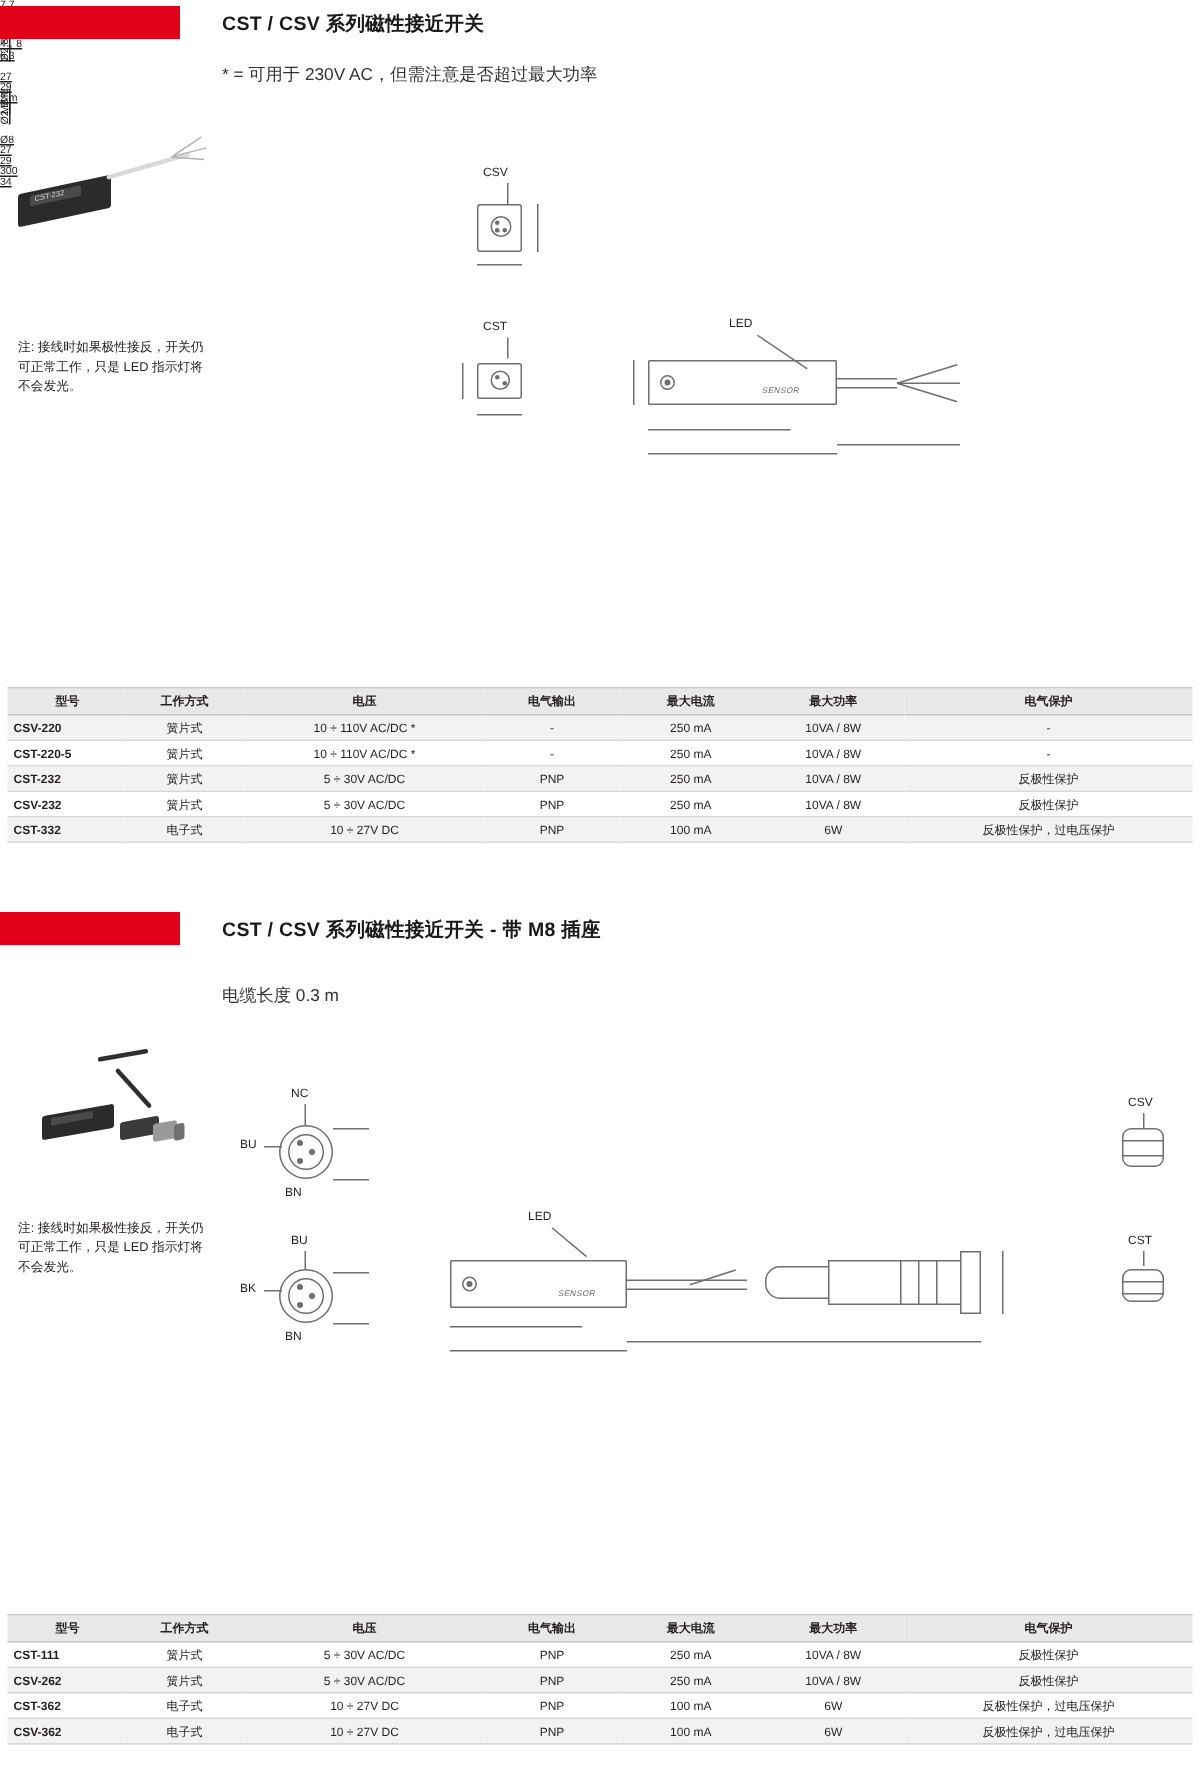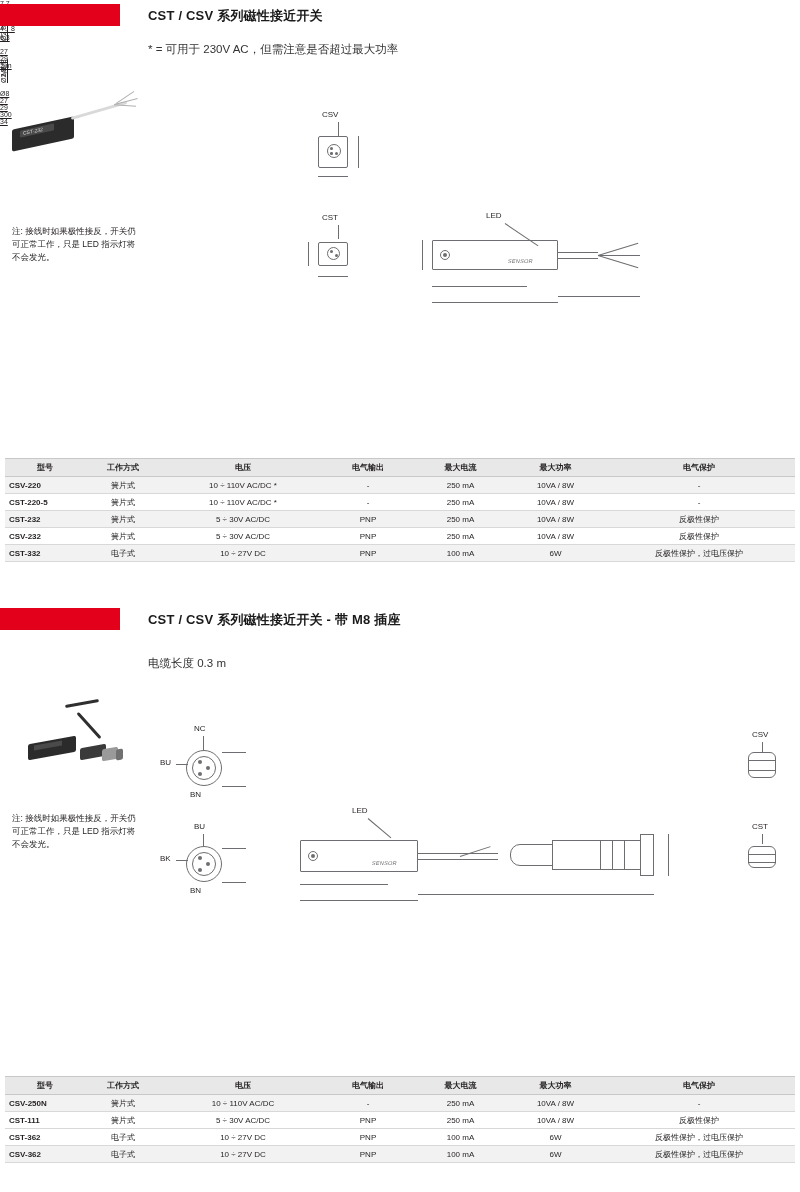--- a/index.html
+++ b/index.html
@@ -310,31 +310,31 @@
         <th class="model-h" style="width:78px;">型号</th>
         <th style="width:80px;">工作方式</th>
         <th style="width:160px;">电压</th>
         <th style="width:90px;">电气输出</th>
         <th style="width:95px;">最大电流</th>
         <th style="width:95px;">最大功率</th>
         <th>电气保护</th>
       </tr>
     </thead>
     <tbody>
-      <tr class="alt">
-        <td class="model">CSV-250N</td>
-        <td>簧片式</td>
-        <td>10 ÷ 110V AC/DC</td>
-        <td>-</td>
-        <td>250 mA</td>
-        <td>10VA / 8W</td>
-        <td>-</td>
-      </tr>
       <tr>
         <td class="model">CST-111</td>
+        <td>簧片式</td>
+        <td>5 ÷ 30V AC/DC</td>
+        <td>PNP</td>
+        <td>250 mA</td>
+        <td>10VA / 8W</td>
+        <td>反极性保护</td>
+      </tr>
+      <tr class="alt">
+        <td class="model">CSV-262</td>
         <td>簧片式</td>
         <td>5 ÷ 30V AC/DC</td>
         <td>PNP</td>
         <td>250 mA</td>
         <td>10VA / 8W</td>
         <td>反极性保护</td>
       </tr>
       <tr>
         <td class="model">CST-362</td>
         <td>电子式</td>

